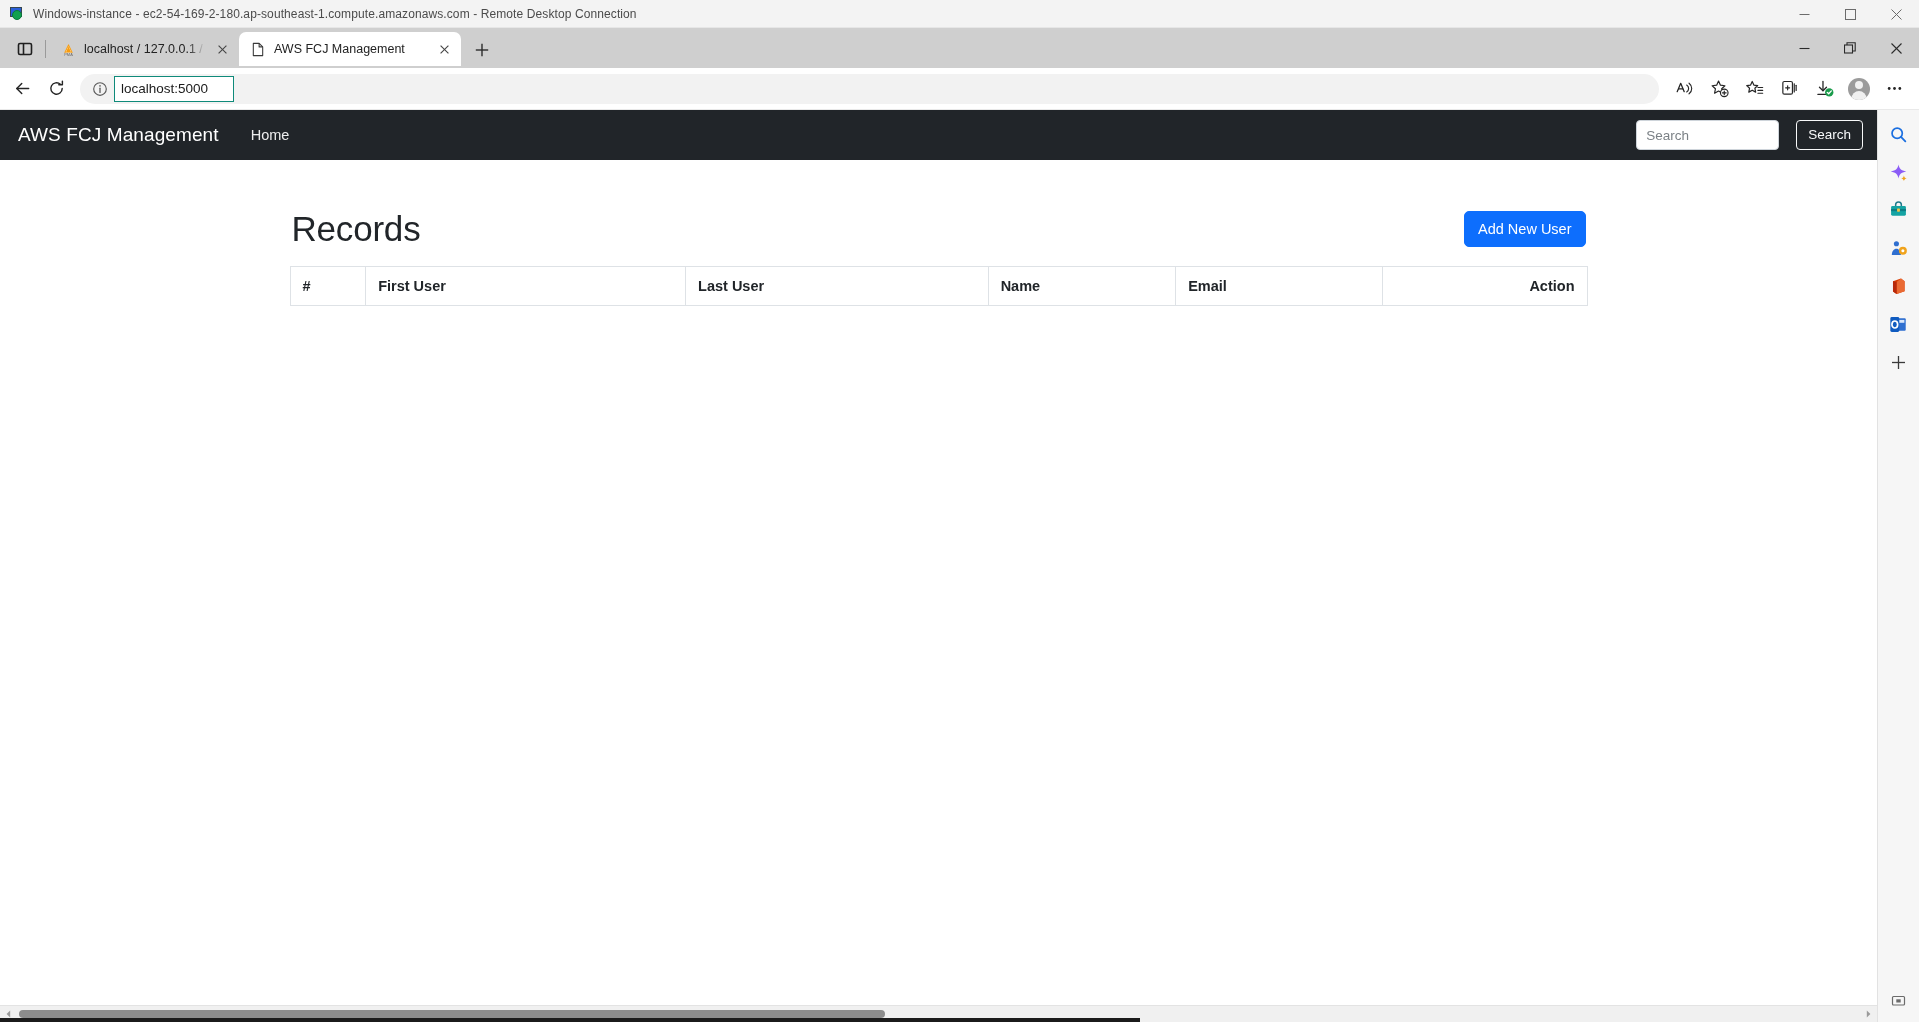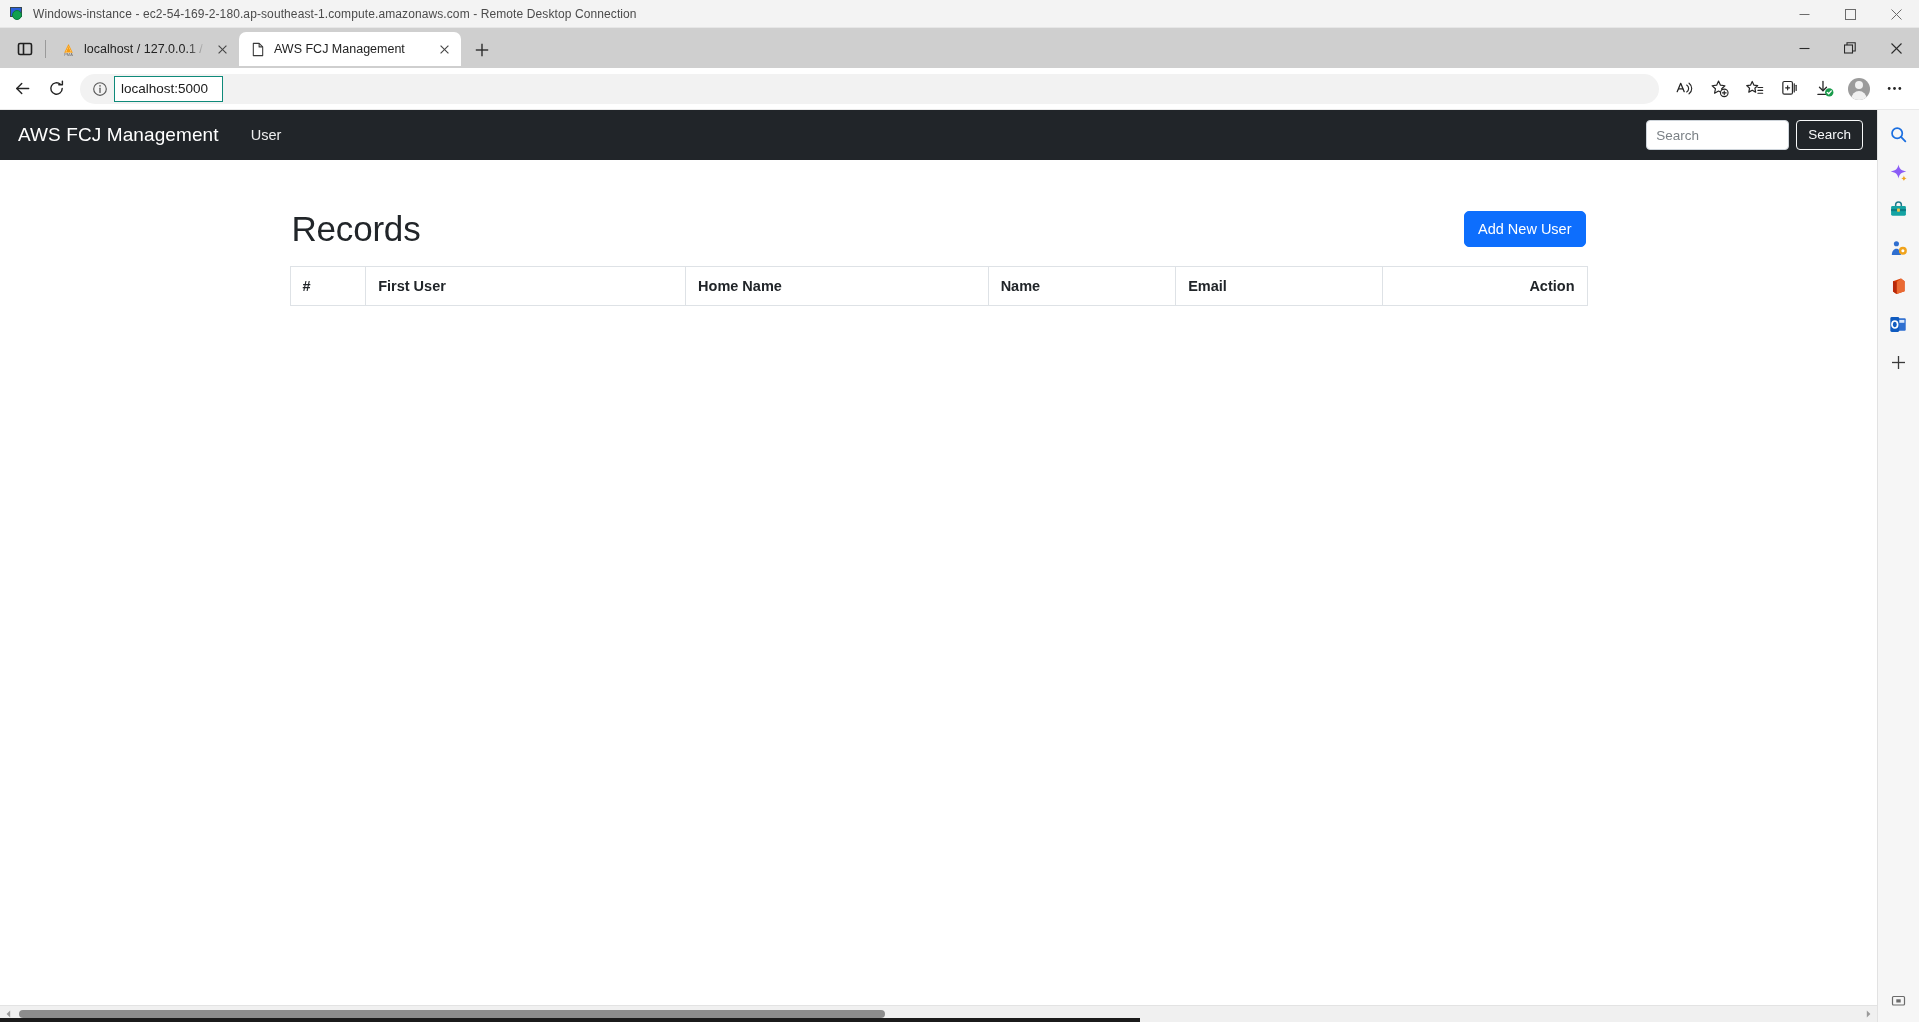--- a/index.html
+++ b/index.html
@@ -118,21 +118,21 @@
     flex: 1; height: 30px; margin: 0 6px;
     background: #f2f2f2; border-radius: 15px;
     display:flex; align-items:center; padding: 0 4px 0 8px;
     position: relative;
   }
   #site-info-btn {
     width:24px; height:24px; border-radius:4px; flex:none;
     display:flex; align-items:center; justify-content:center; color:#5a5a5a;
   }
   #url-field {
-    flex: 0 0 auto; width: 109px; height: 26px; margin-left: 2px;
+    flex: 0 0 auto; width: 120px; height: 26px; margin-left: 2px;
     background: #ffffff; border: 1px solid #0f8a7a;
     display:flex; align-items:center; padding: 0 6px;
     font-size: 13.5px; color: #1a1a1a;
   }
   #omnibox-rest { flex:1; }
   #toolbar-right { display:flex; align-items:center; gap:1px; flex:none; }
   #toolbar-right .tb-btn { width:34px; height:32px; }
   #profile-btn { width:34px; height:32px; display:flex; align-items:center; justify-content:center; border-radius:5px; }
   .avatar-circle {
     width:22px; height:22px; border-radius:50%; background:#9b9b9b;
@@ -164,21 +164,21 @@
   }
   #brand {
     color:#ffffff; font-size:19px; font-weight:400; white-space:nowrap;
     letter-spacing:.1px;
   }
   #nav-links { display:flex; align-items:center; margin-left: 22px; }
   .nav-link {
     color:rgba(255,255,255,.92); font-size:14.5px; padding: 6px 10px; white-space:nowrap;
   }
   #nav-spacer { flex:1; }
-  #nav-search-form { display:flex; align-items:center; gap:7px; }
+  #nav-search-form { display:flex; align-items:center; gap:17px; }
   #nav-search-input {
     width: 143px; height: 30px; border-radius: 4px;
     border: 1px solid #ced4da; background:#fff;
     padding: 0 9px; font-size: 13.5px; color:#212529;
     font-family:"Liberation Sans", sans-serif;
   }
   #nav-search-input::placeholder { color:#7b8186; }
   #nav-search-btn {
     height: 30px; padding: 0 11px; border-radius: 4px;
     background: transparent; border: 1px solid #f8f9fa; color:#f8f9fa;
@@ -442,21 +442,21 @@
     </div>
 
     <div id="viewport-row">
 
       <div id="page-scroll">
         <div id="page-content">
 
           <div id="navbar">
             <span id="brand">AWS FCJ Management</span>
             <div id="nav-links">
-              <span class="nav-link">User</span>
+              <span class="nav-link">Home</span>
             </div>
             <div id="nav-spacer"></div>
             <div id="nav-search-form">
               <input id="nav-search-input" type="text" placeholder="Search" style="">
               <button id="nav-search-btn">Search</button>
             </div>
           </div>
 
           <div id="page-body">
             <div id="container">
@@ -464,21 +464,21 @@
               <div id="records-head">
                 <h1 id="records-title">Records</h1>
                 <button id="add-user-btn">Add New User</button>
               </div>
 
               <table id="records-table">
                 <thead>
                   <tr>
                     <th class="col-num">#</th>
                     <th class="col-first">First User</th>
-                    <th class="col-last">Home Name</th>
+                    <th class="col-last">Last User</th>
                     <th class="col-email">Name</th>
                     <th class="col-phone">Email</th>
                     <th class="col-action">Action</th>
                   </tr>
                 </thead>
                 <tbody id="records-tbody"></tbody>
               </table>
 
             </div>
           </div>

